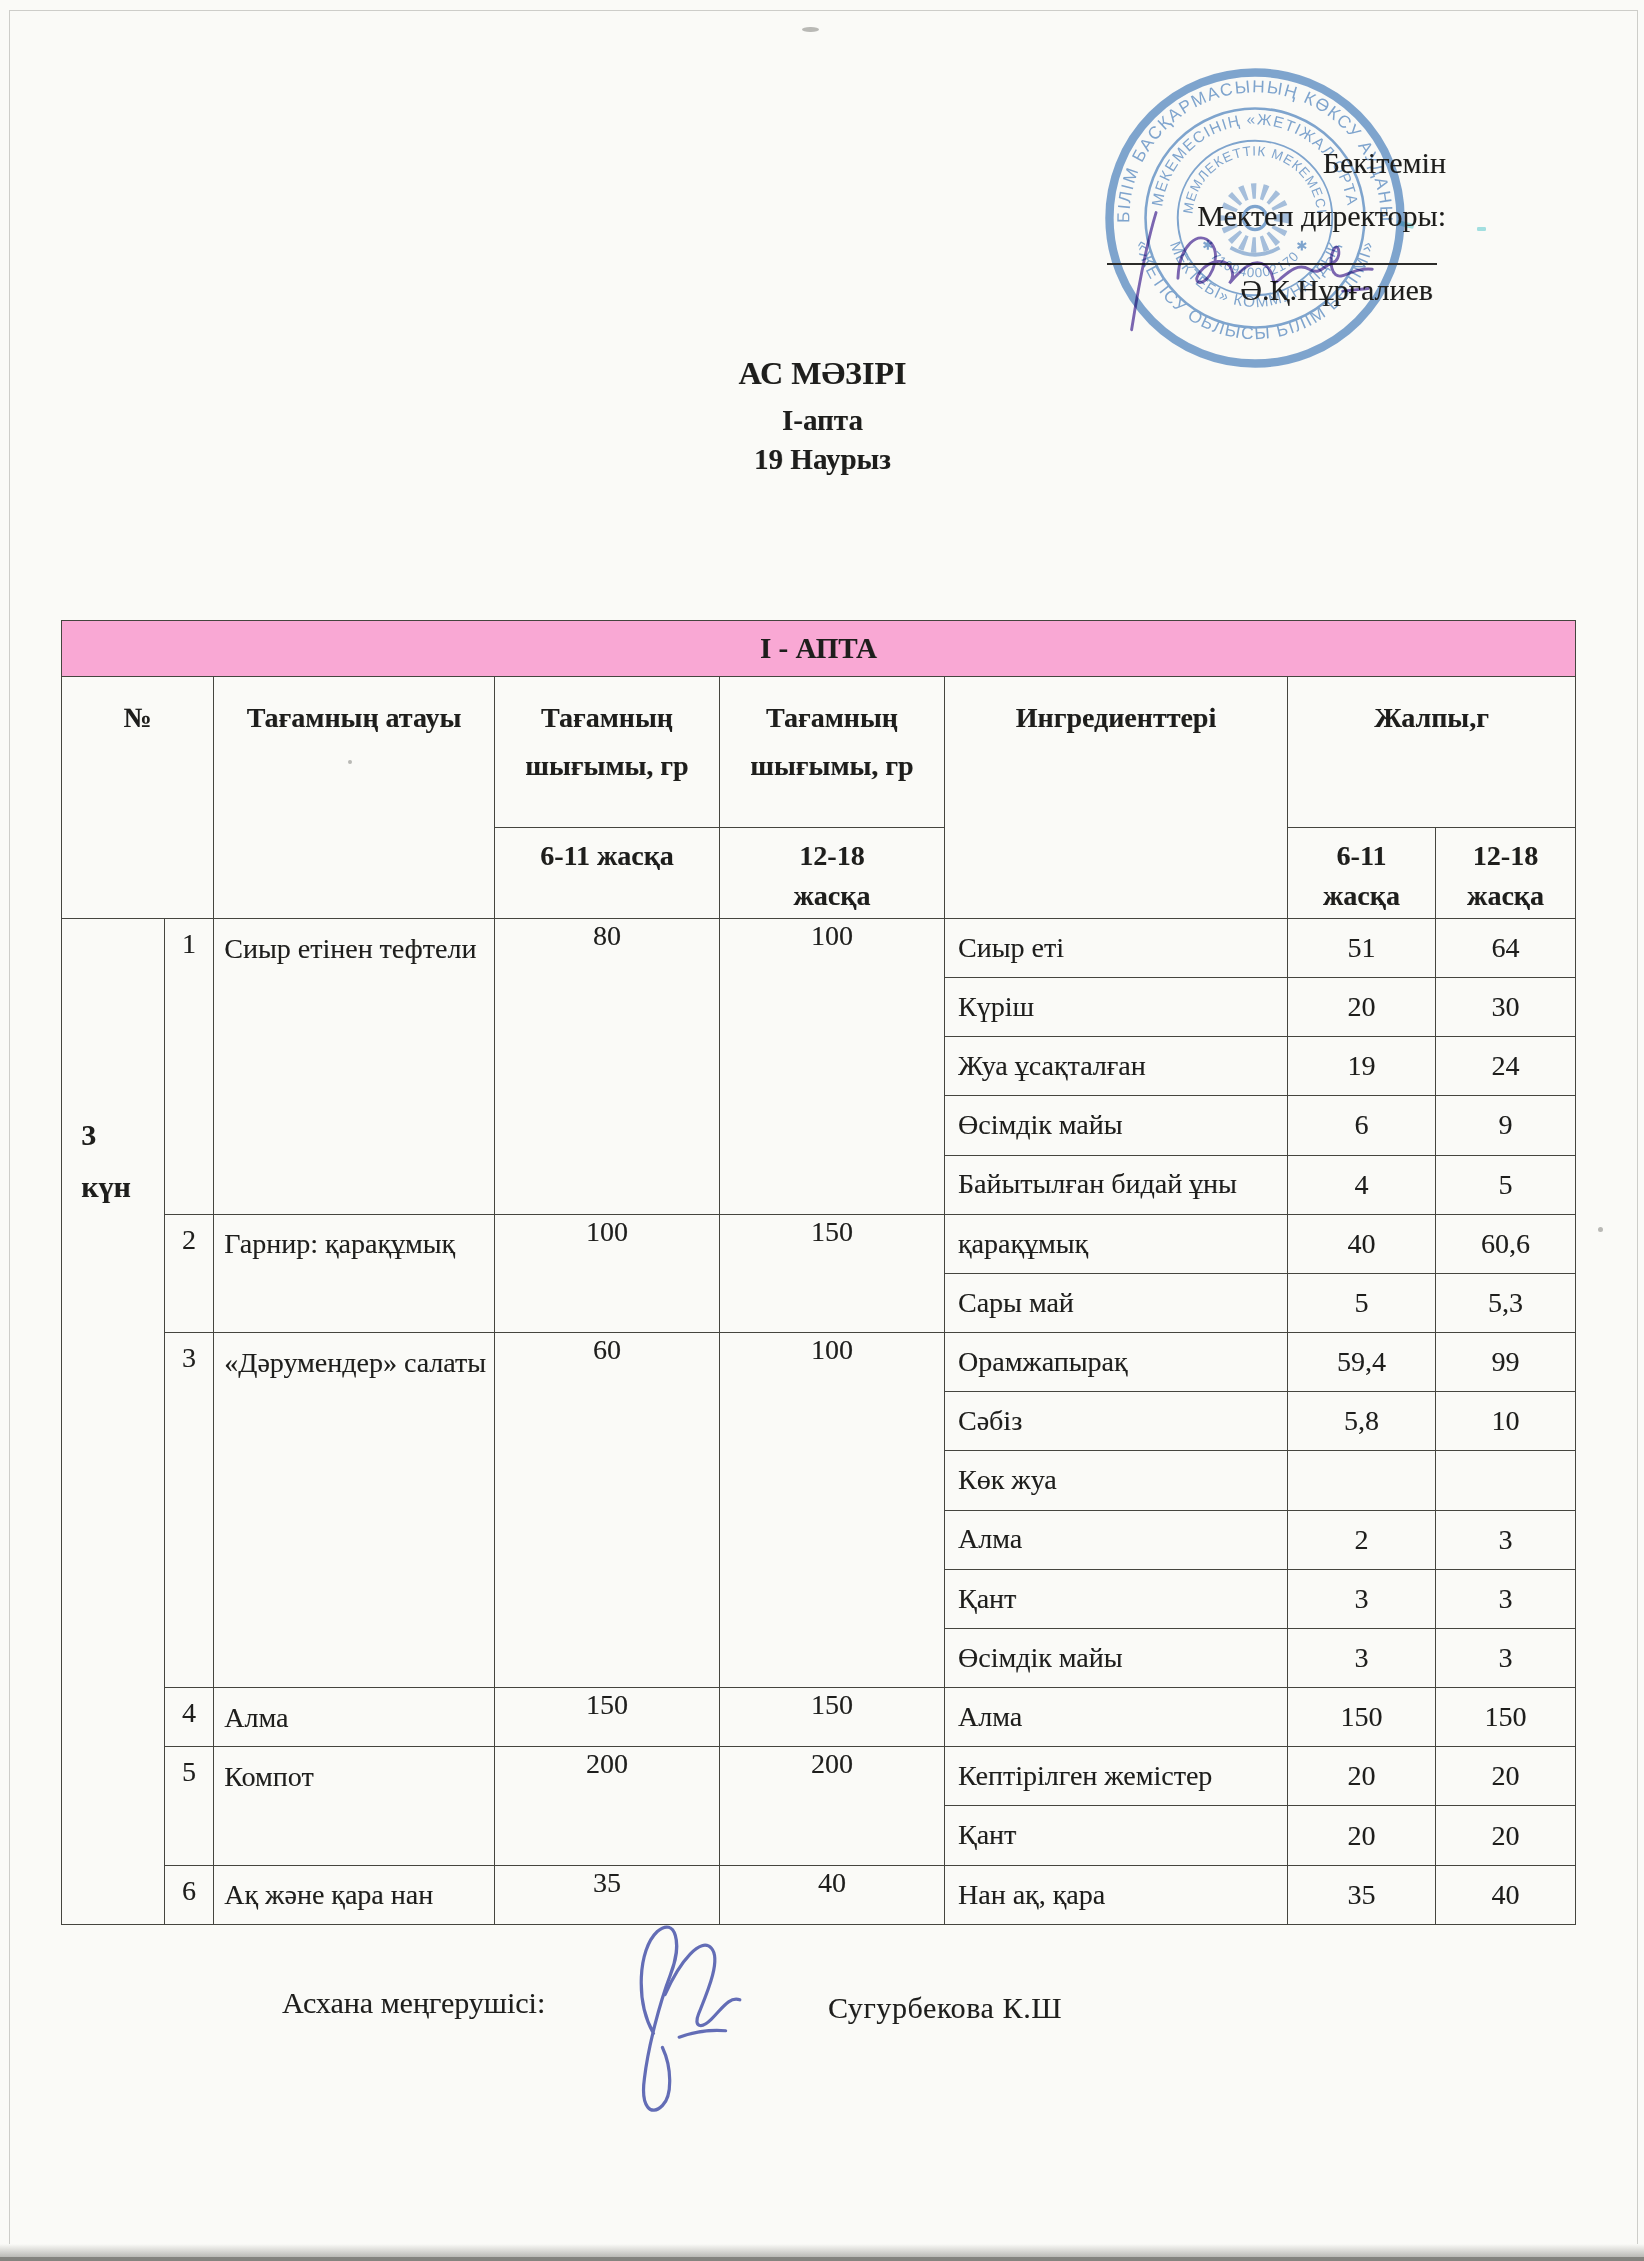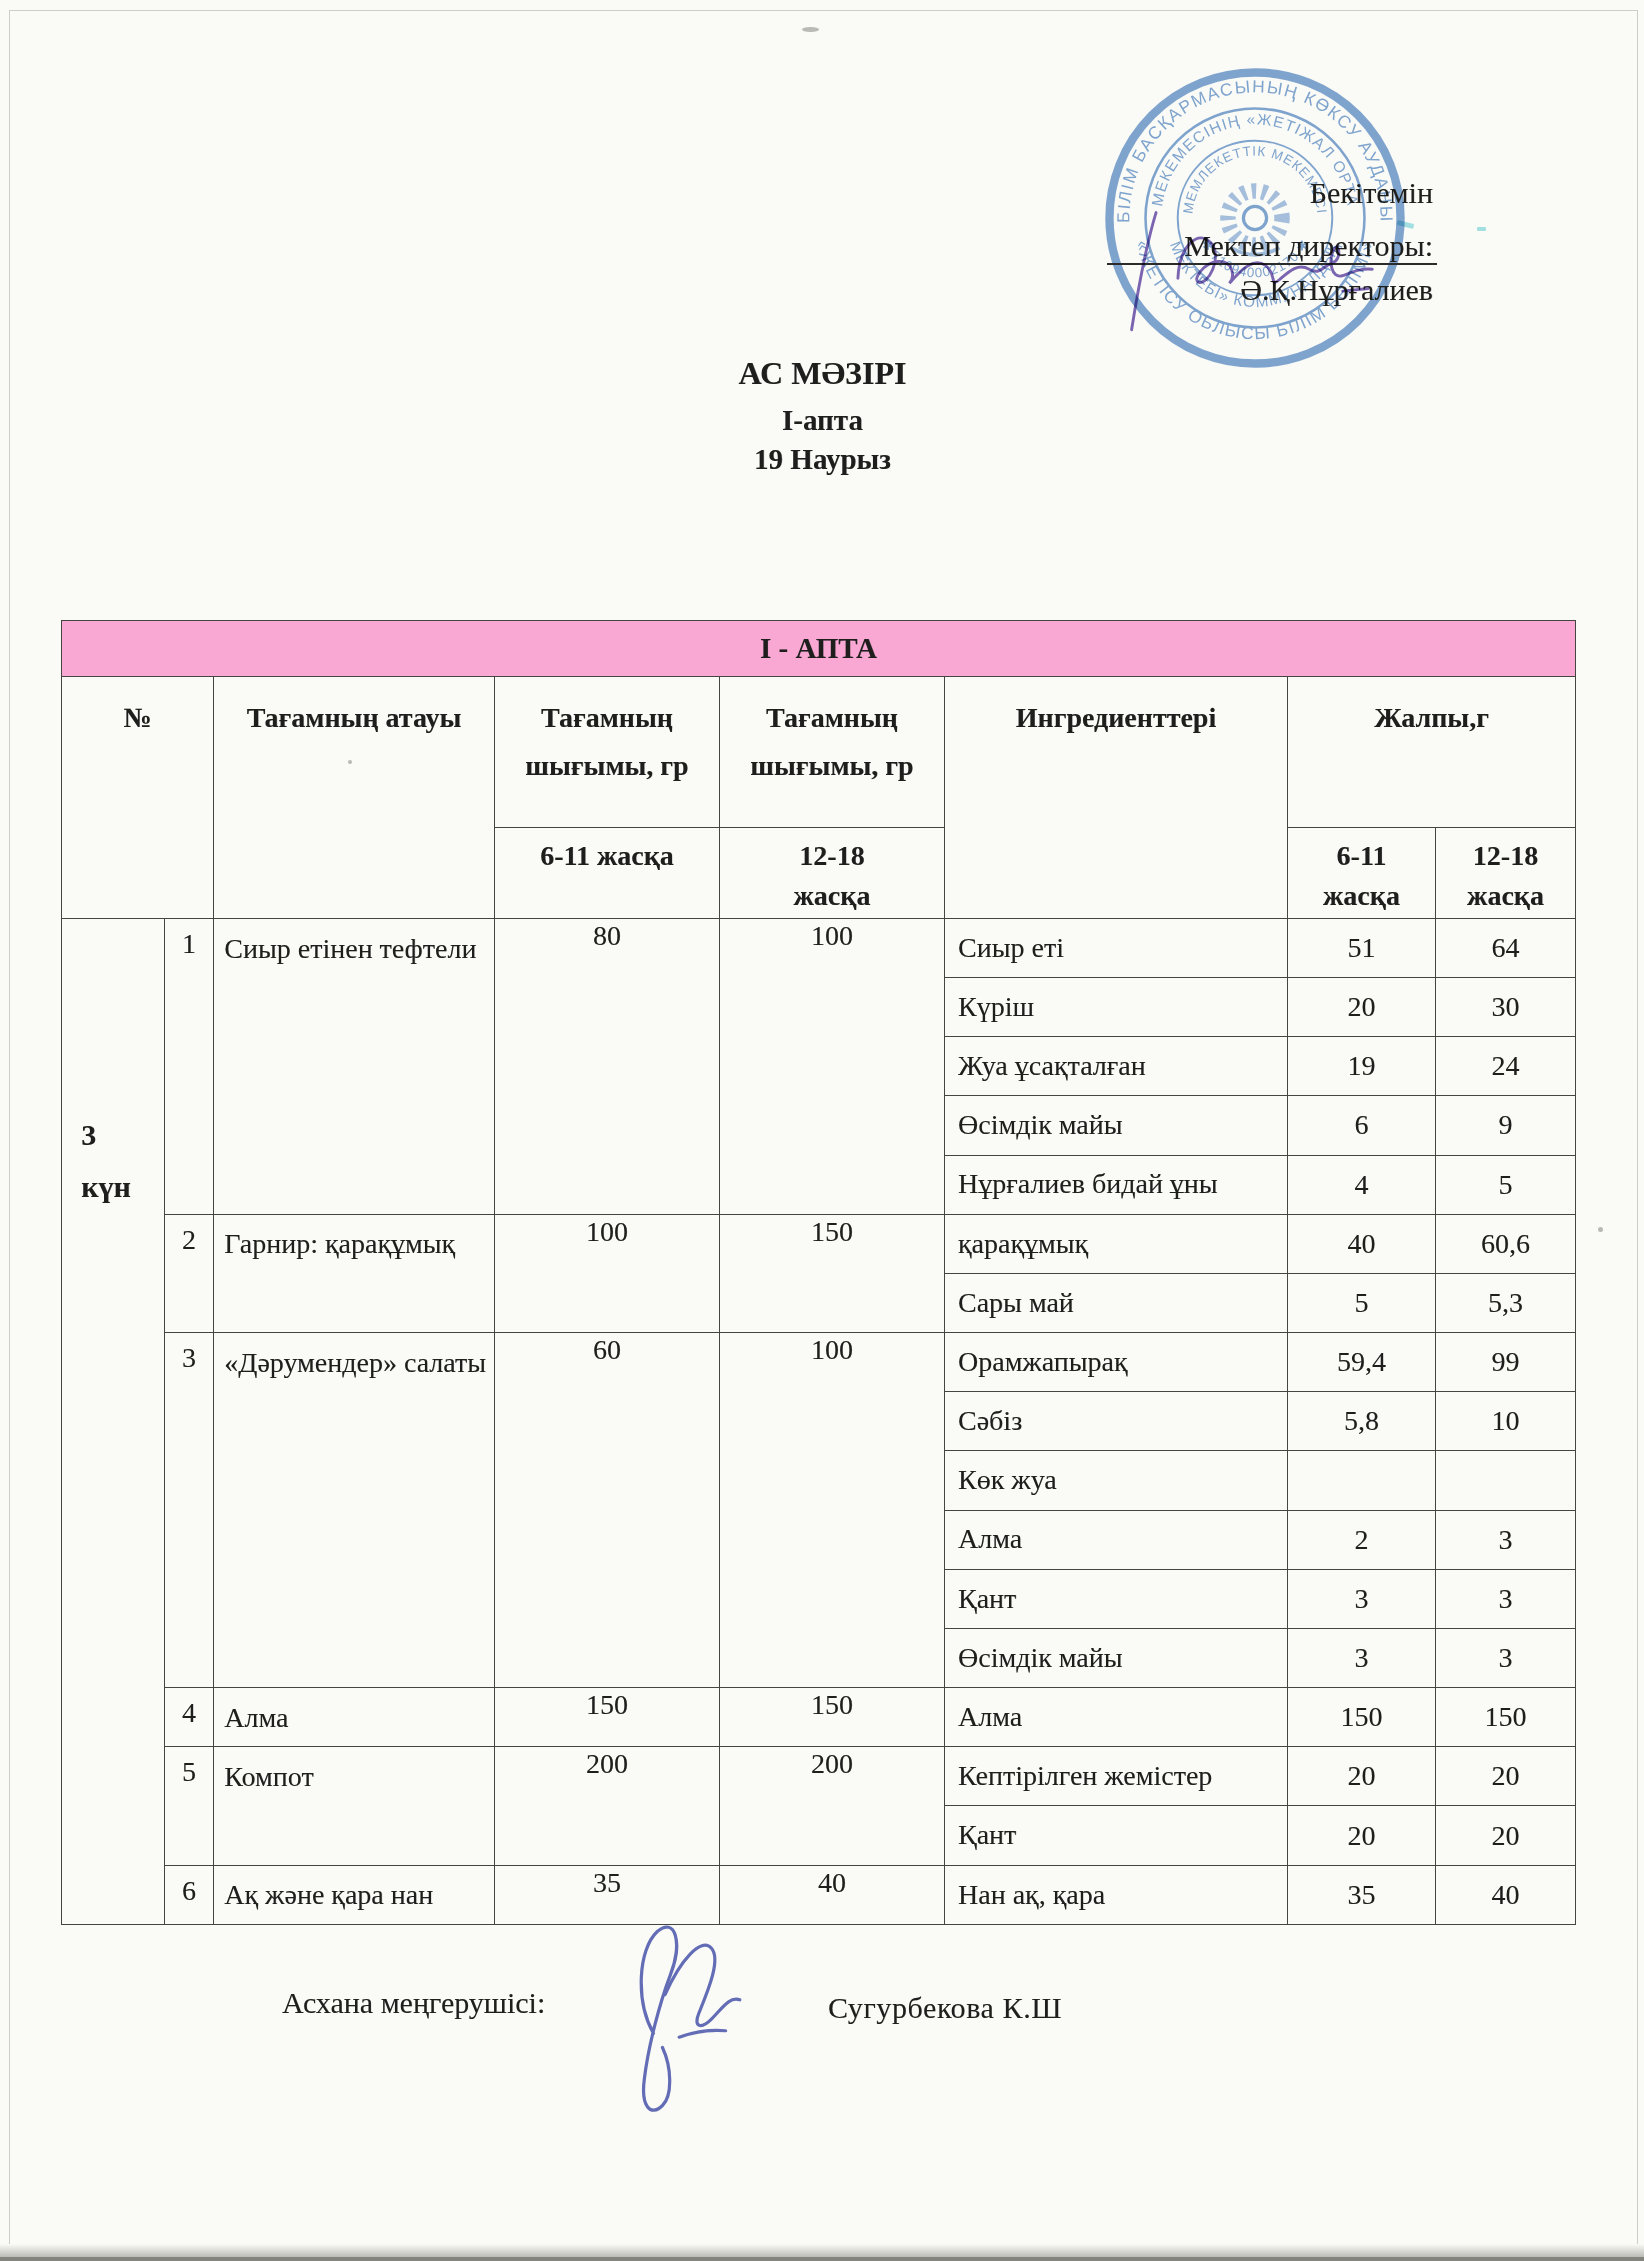--- a/index.html
+++ b/index.html
@@ -13,21 +13,21 @@
   
   .scan-frame{position:absolute;left:9px;top:10.3px;right:6.4px;bottom:13px;
     border:1.3px solid rgba(150,150,145,.45);pointer-events:none;}
   .scan-bottom{position:absolute;left:0;right:0;bottom:0;height:17px;
     background:linear-gradient(#fafaf7,#a7a7a2);}
   .scan-bottom-line{position:absolute;left:0;right:0;bottom:0;height:3.9px;background:#84847f;}
   .speck{position:absolute;background:rgba(120,120,115,.5);border-radius:50%;filter:blur(0.6px);}
   .cyan-mark{position:absolute;background:rgba(90,200,205,.55);border-radius:1.3px;filter:blur(0.6px);}
 
   
-  .approval{position:absolute;right:211px;top:140px;text-align:right;font-size:30px;line-height:1.5;z-index:3;margin-top:30px;}
+  .approval{position:absolute;right:198px;top:140px;text-align:right;font-size:30px;line-height:1.5;z-index:3;}
   .approval .role{margin-top:7.7px;}
   .sig-line{position:absolute;left:1107px;top:263px;width:330px;height:1.9px;background:#2b2b29;z-index:3;}
   .director-name{position:absolute;right:211px;top:273px;font-size:30px;z-index:3;}
 
   
   .title-block{position:absolute;left:97px;top:355px;width:1451px;text-align:center;font-weight:700;z-index:3;}
   .title-l1{font-size:30px;margin-bottom:10.3px;}
   .title-l2{font-size:30px;margin-bottom:13px;}
   .title-l3{font-size:32px;margin-bottom:11.6px;}
   .title-l4{font-size:29px;margin-bottom:6.4px;}
@@ -178,21 +178,21 @@
         <td class="c-ing">Жуа ұсақталған</td>
         <td class="c-tot">19</td>
         <td class="c-tot">24</td>
       </tr>
       <tr class="ing-row">
         <td class="c-ing">Өсімдік майы</td>
         <td class="c-tot">6</td>
         <td class="c-tot">9</td>
       </tr>
       <tr class="ing-row">
-        <td class="c-ing">Нұрғалиев бидай ұны</td>
+        <td class="c-ing">Байытылған бидай ұны</td>
         <td class="c-tot">4</td>
         <td class="c-tot">5</td>
       </tr>
       <tr class="ing-row">
         <td class="c-no" rowspan="2">2</td>
         <td class="c-name" rowspan="2">Гарнир: қарақұмық</td>
         <td class="c-out" rowspan="2">100</td>
         <td class="c-out" rowspan="2">150</td>
         <td class="c-ing">қарақұмық</td>
         <td class="c-tot">40</td>

